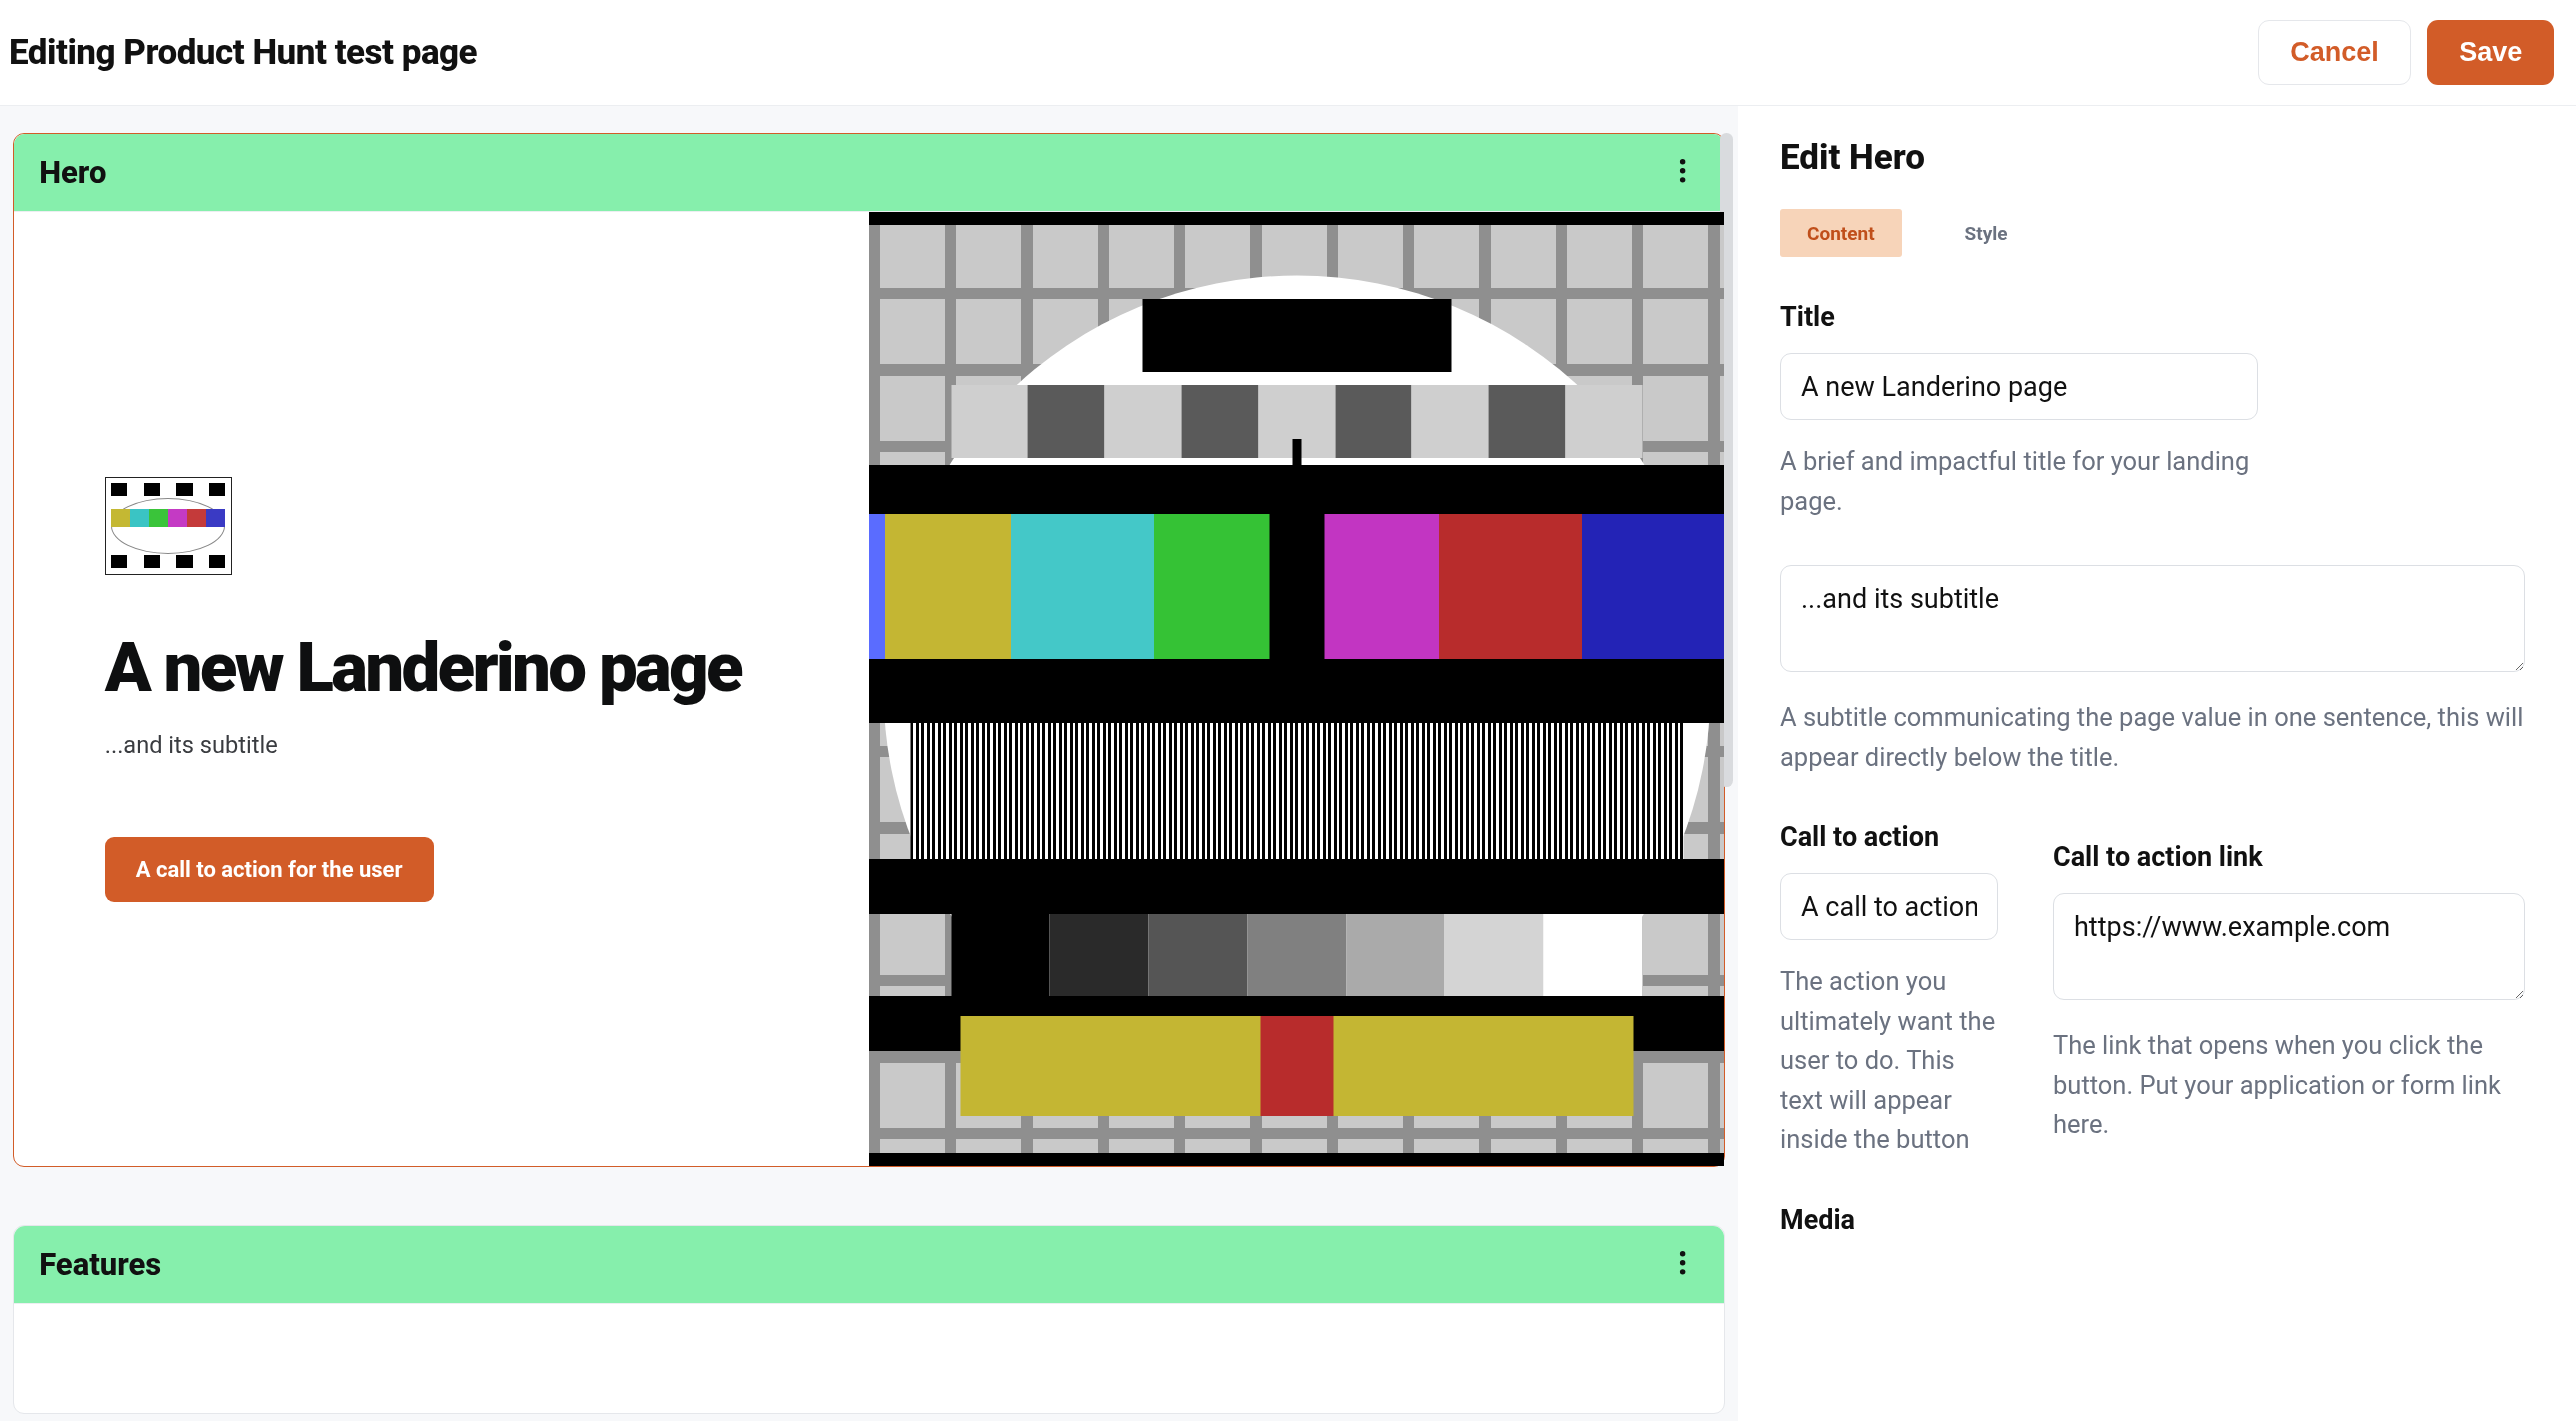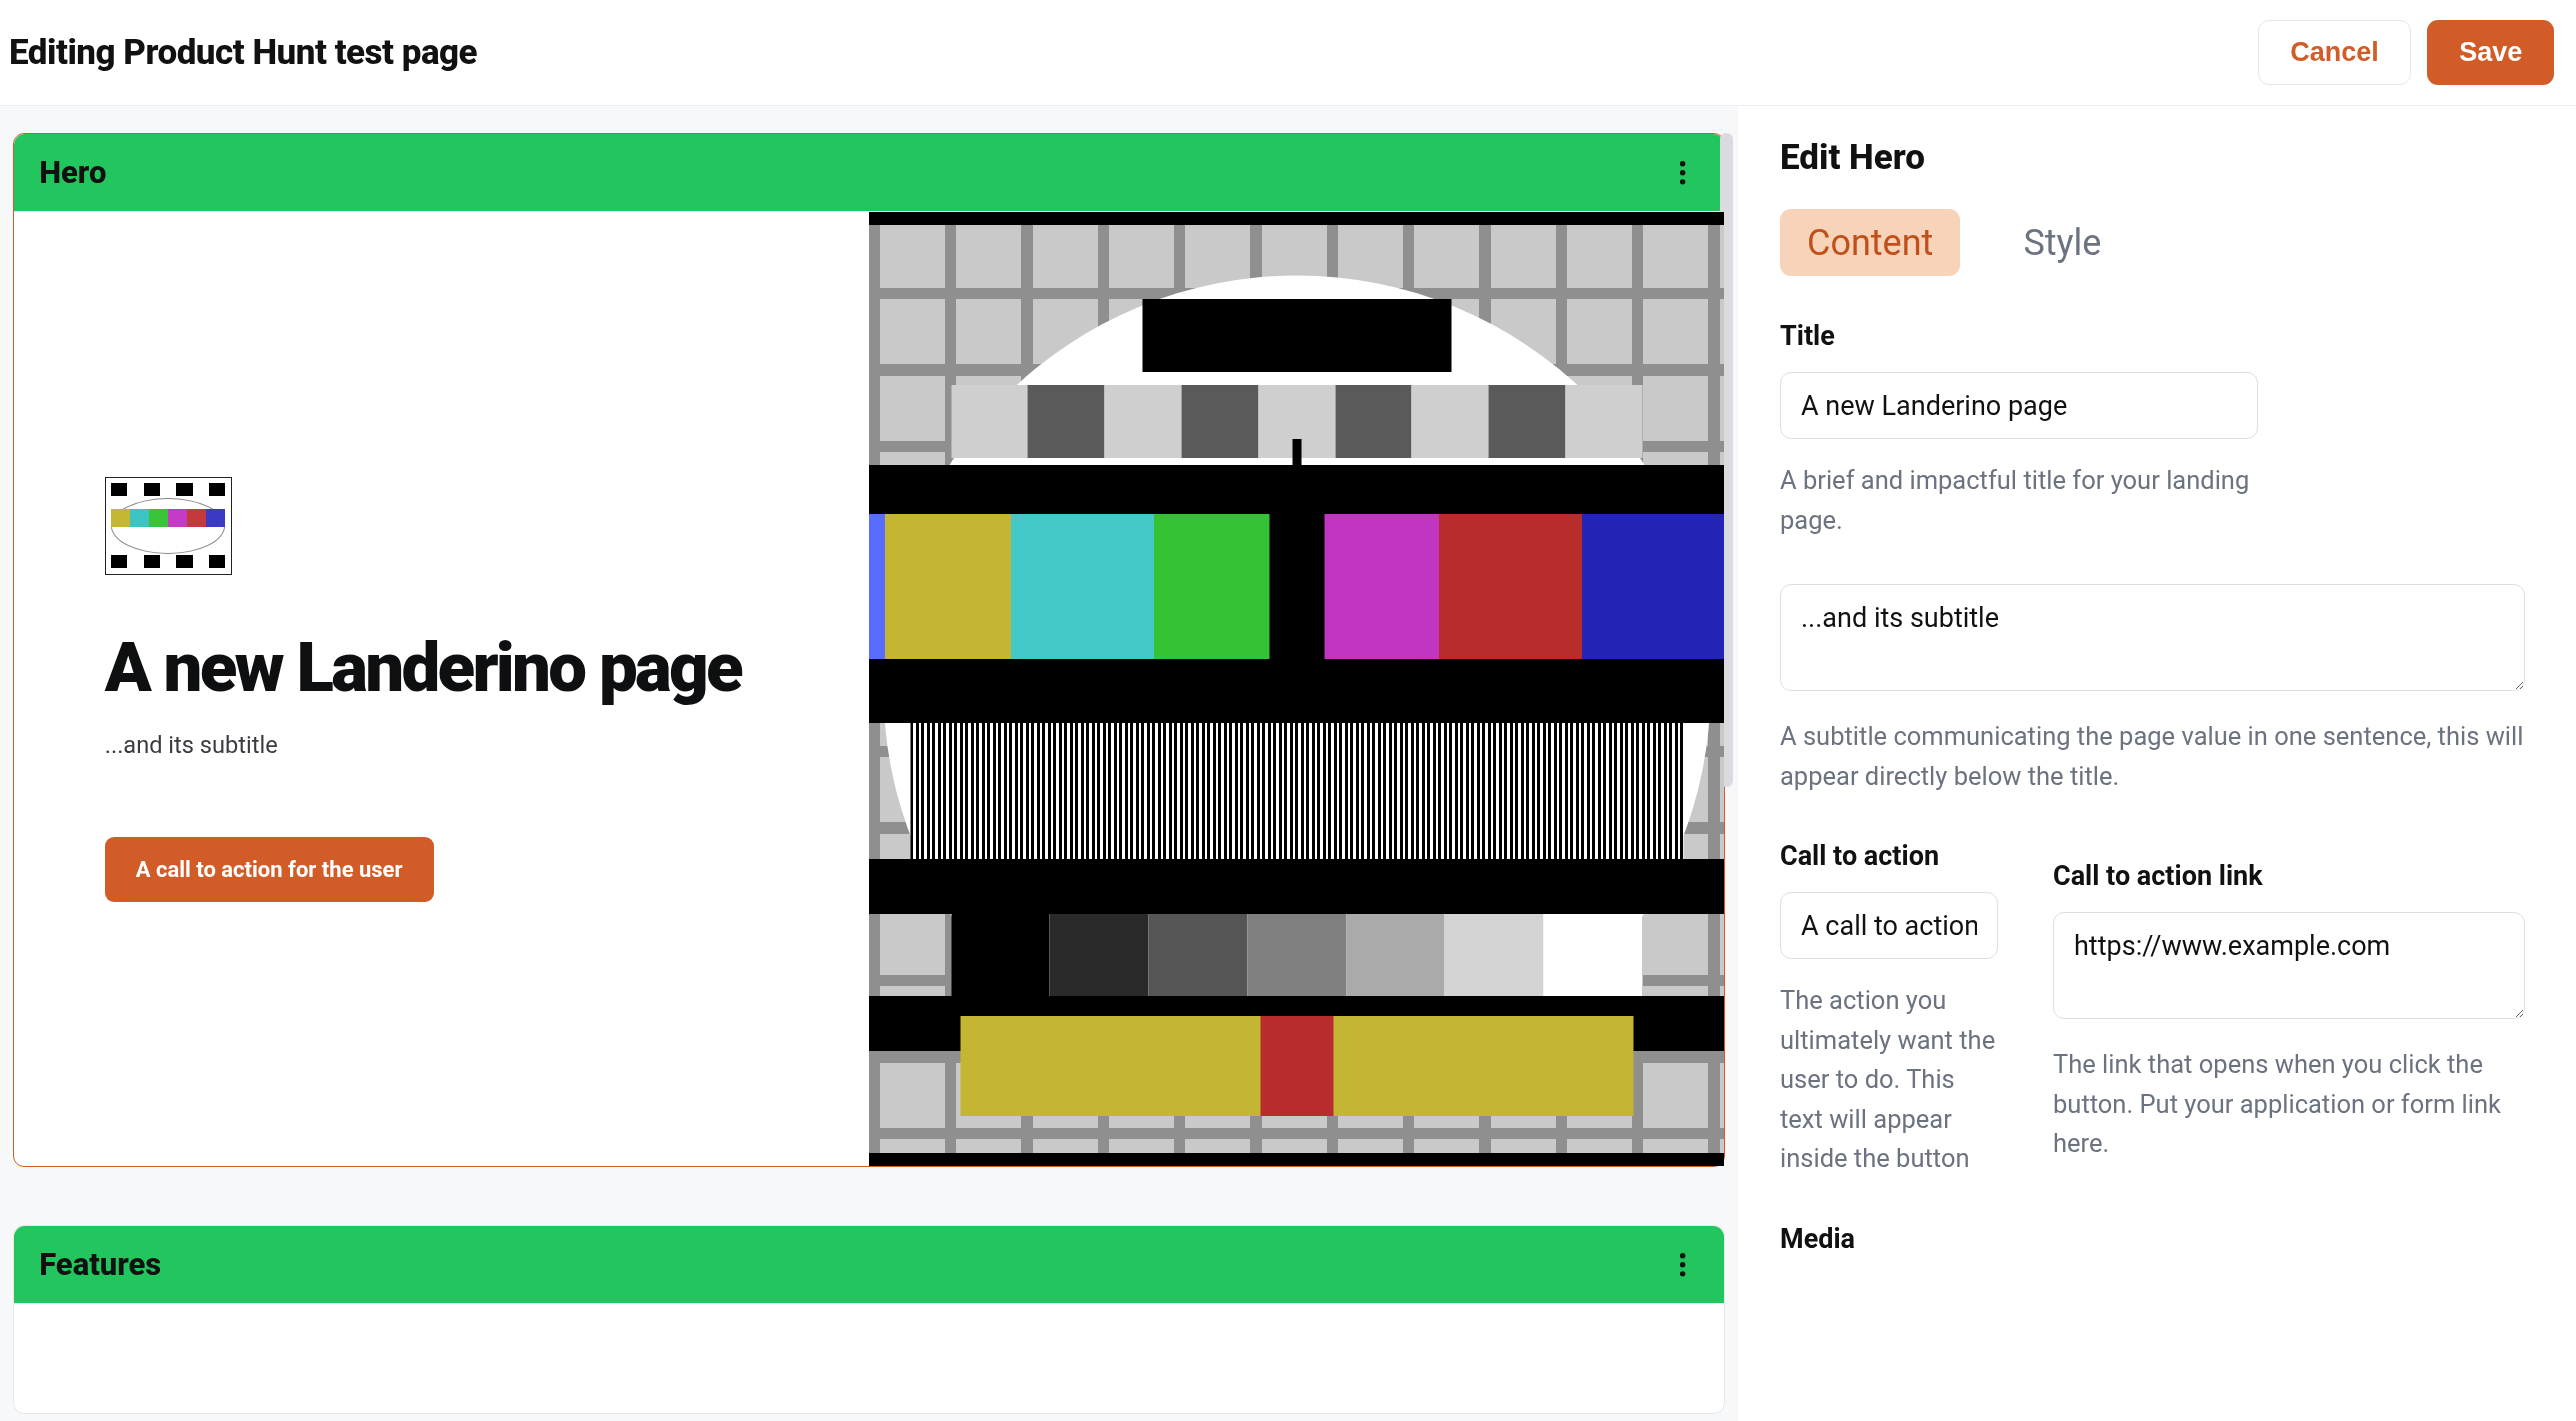--- a/index.html
+++ b/index.html
@@ -68,25 +68,25 @@
 
   .section-card {
     background: #fff;
     border: 1.8px solid #e5e7eb;
     border-radius: 11px;
     margin-bottom: 58px;
   }
   .section-card.selected { border-color: #d25c28; }
   .section-header {
     display: flex;
-    align-items: center;
+    align-items: flex-start;
     justify-content: space-between;
     padding: 20px 25.5px;
     border-bottom: 1.8px solid #eceef1;
-    background: #22c55e;
+    background: #86efac;
     border-radius: 11px 11px 0 0;
   }
   .section-title { font-size: 31px; font-weight: 800; }
   .kebab {
     width: 33px; height: 33px; display:flex; align-items:center; justify-content:center;
     cursor: pointer;
   }
   .kebab svg { width: 7.3px; height: 25.5px; }
 
   .hero-body {
@@ -138,21 +138,21 @@
     flex: 1;
     background: #fff;
     padding: 31px 51px 40px 42px;
     overflow: hidden;
   }
   .sidebar-heading {
     font-size: 35px; font-weight: 800; margin-bottom: 31px;
   }
   .tab-row { display: flex; gap: 36px; margin-bottom: 44px; align-items:center;}
   .tab {
-    font-size: 36px; font-weight: 400; padding: 12.7px 27px; border-radius: 11px;
+    font-size: 19px; font-weight: 700; padding: 12.7px 27px; border-radius: 3px;
     cursor: pointer; color: #6b7280;
   }
   .tab.active { background: #f7d4b9; color: #c04f1b; }
 
   .field-block { margin-bottom: 44px; }
   .field-label { font-size: 27px; font-weight: 700; margin-bottom: 20px; display:block;}
   .text-input, .textarea {
     width: 100%; font-size: 27px; padding: 16.4px 20px;
     border: 1.8px solid #dcdfe4; border-radius: 11px; background: #fff;
     font-family: inherit; color: #111;

